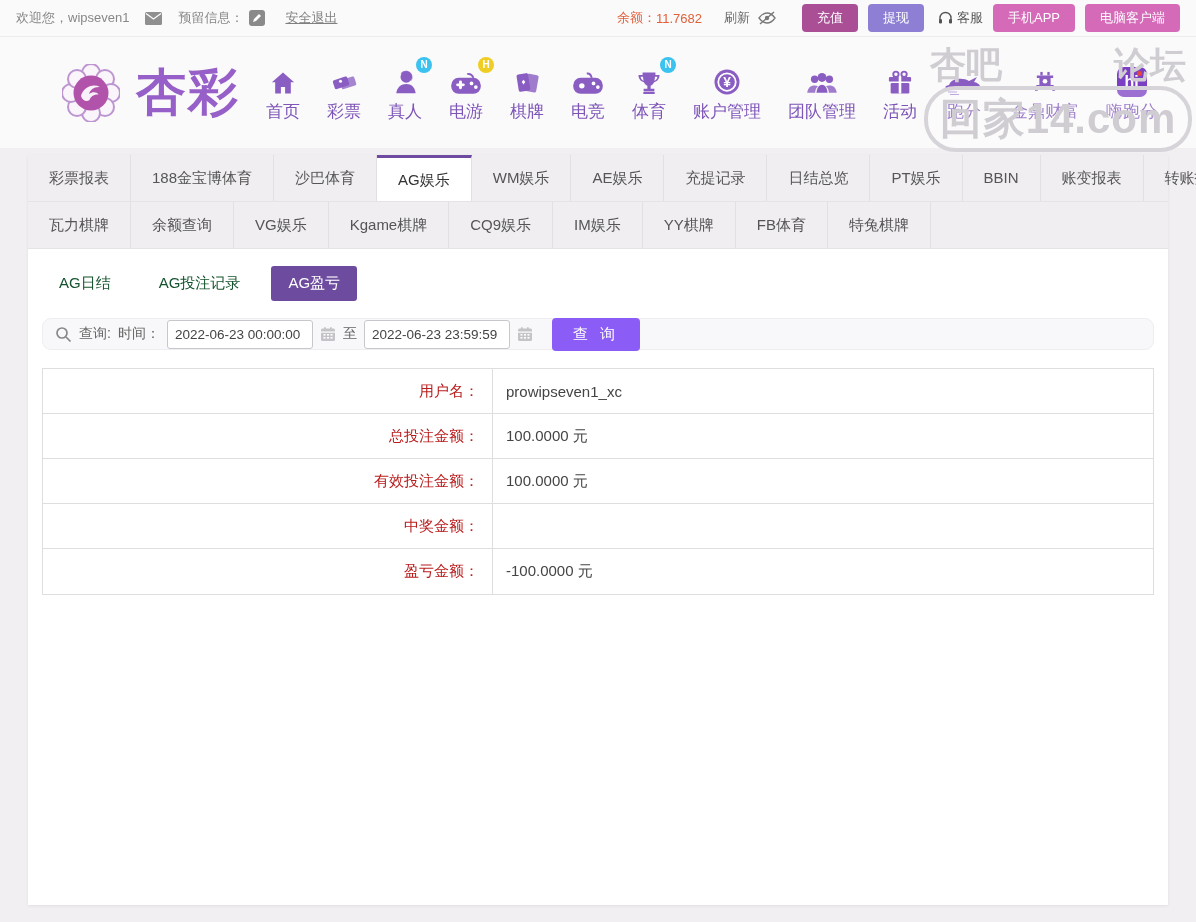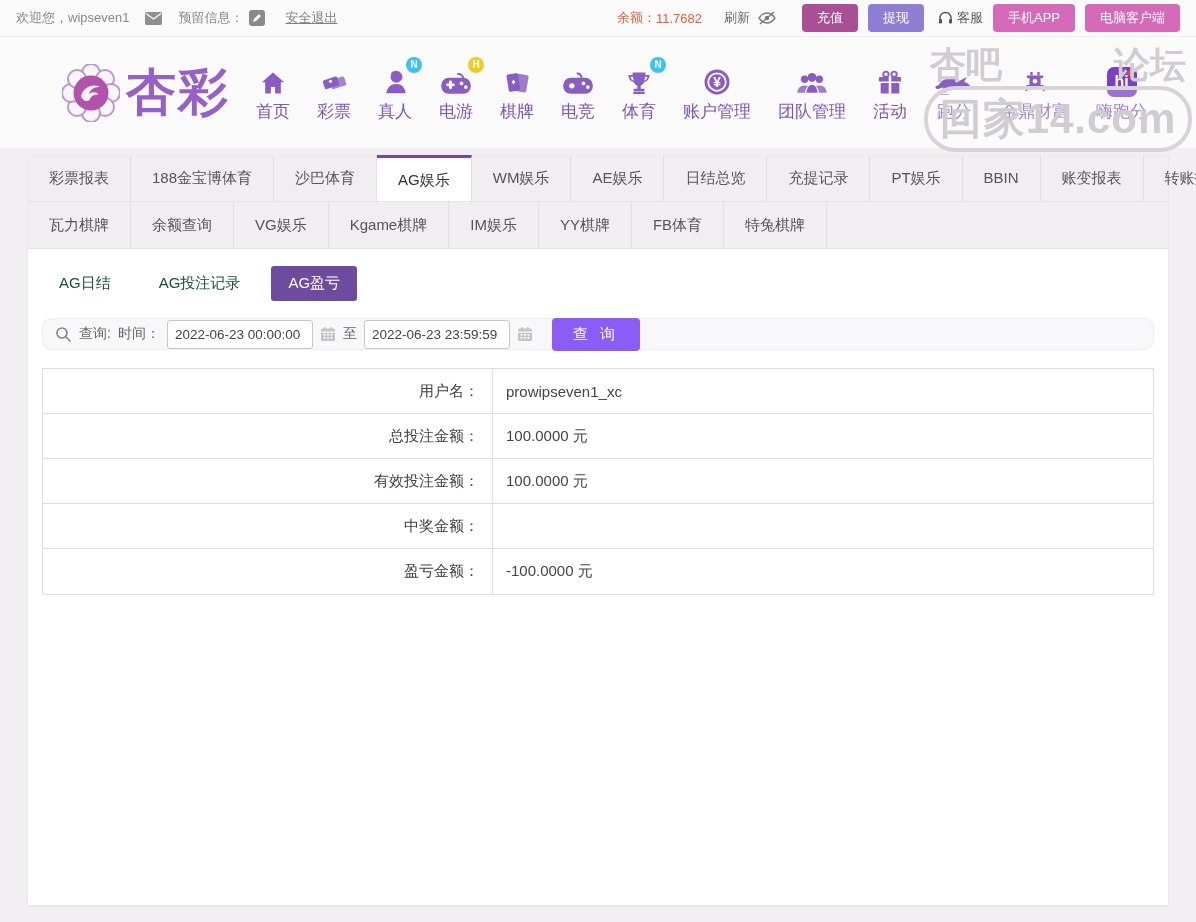--- a/index.html
+++ b/index.html
@@ -21,21 +21,21 @@
   .pill.app      { background:#d46ab8; }
   .service { color:#555; margin-left:14px; display:inline-flex; align-items:center; gap:4px; }
   .icon-btn { display:inline-flex; align-items:center; }
   .edit-box { width:16px; height:16px; background:#8a8a8a; border-radius:3px;
     display:inline-flex; align-items:center; justify-content:center; margin-left:6px; }
 
   
   .header { height:111px; background:#fbfafb; position:relative;
     display:flex; align-items:center; padding-left:62px; }
   .logo { display:flex; align-items:center; margin-right:26px; cursor:pointer; }
-  .logo-text { font-size:50px; font-weight:bold; color:#9760c8; margin-left:6px;
+  .logo-text { font-size:50px; font-weight:bold; color:#9760c8; margin-left:16px;
     letter-spacing:2px; }
   .nav { display:flex; align-items:flex-end; gap:27px; }
   .nav-item { display:flex; flex-direction:column; align-items:center; gap:3px;
     color:#7d54b8; font-size:17px; cursor:pointer; position:relative; }
   .nav-icon { height:34px; display:flex; align-items:flex-end; position:relative; }
   .badge { position:absolute; top:-6px; right:-12px; width:16px; height:16px;
     border-radius:50%; color:#fff; font-size:10px; font-weight:bold;
     display:flex; align-items:center; justify-content:center; }
   .badge.n { background:#3bc2ef; }
   .badge.h { background:#f0cd25; }
@@ -73,21 +73,21 @@
   .date-input { width:146px; height:29px; border:1px solid #c9c7cb; border-radius:3px;
     padding:0 7px; font-size:13.5px; color:#444; background:#fff;
     font-family:"Liberation Sans","DejaVu Sans",sans-serif; }
   .query-btn { background:#8b5cf6; color:#fff; border:none; border-radius:4px;
     font-size:15px; padding:7px 21px; letter-spacing:4px; margin-left:12px; cursor:pointer; }
 
   .report { margin:0 14px; border:1px solid #e0dde1; }
   .r-row { display:flex; height:45px; border-bottom:1px solid #e0dde1; }
   .r-row:last-child { border-bottom:none; }
   .r-label { flex:0 0 450px; display:flex; align-items:center; justify-content:flex-end;
-    padding-right:13px; border-right:1px solid #e0dde1; font-size:15px; color:#404040; }
+    padding-right:13px; border-right:1px solid #e0dde1; font-size:15px; color:#b91c1c; }
   .r-value { flex:1; display:flex; align-items:center; padding-left:13px;
     font-size:15px; color:#444; }
 
   svg { display:block; }
 </style>
 </head>
 <body>
 
 <div class="topbar">
   <span class="tb-item">欢迎您，wipseven1</span>
@@ -299,34 +299,35 @@
 
 <div class="card">
 
   <div class="tabrow">
     <div class="tab">彩票报表</div>
     <div class="tab">188金宝博体育</div>
     <div class="tab">沙巴体育</div>
     <div class="tab active">AG娱乐</div>
     <div class="tab">WM娱乐</div>
     <div class="tab">AE娱乐</div>
+    <div class="tab">充提记录</div>
     <div class="tab">日结总览</div>
-    <div class="tab">充提记录</div>
     <div class="tab">PT娱乐</div>
     <div class="tab">BBIN</div>
     <div class="tab">账变报表</div>
     <div class="tab">转账报表</div>
 
   </div>
 
   <div class="tabrow">
     <div class="tab">瓦力棋牌</div>
     <div class="tab">余额查询</div>
     <div class="tab">VG娱乐</div>
     <div class="tab">Kgame棋牌</div>
+    <div class="tab">CQ9娱乐</div>
     <div class="tab">IM娱乐</div>
     <div class="tab">YY棋牌</div>
     <div class="tab">FB体育</div>
     <div class="tab">特兔棋牌</div>
   </div>
 
   <div class="subtabs">
     <div class="subtab">AG日结</div>
     <div class="subtab">AG投注记录</div>
     <div class="subtab active">AG盈亏</div>

